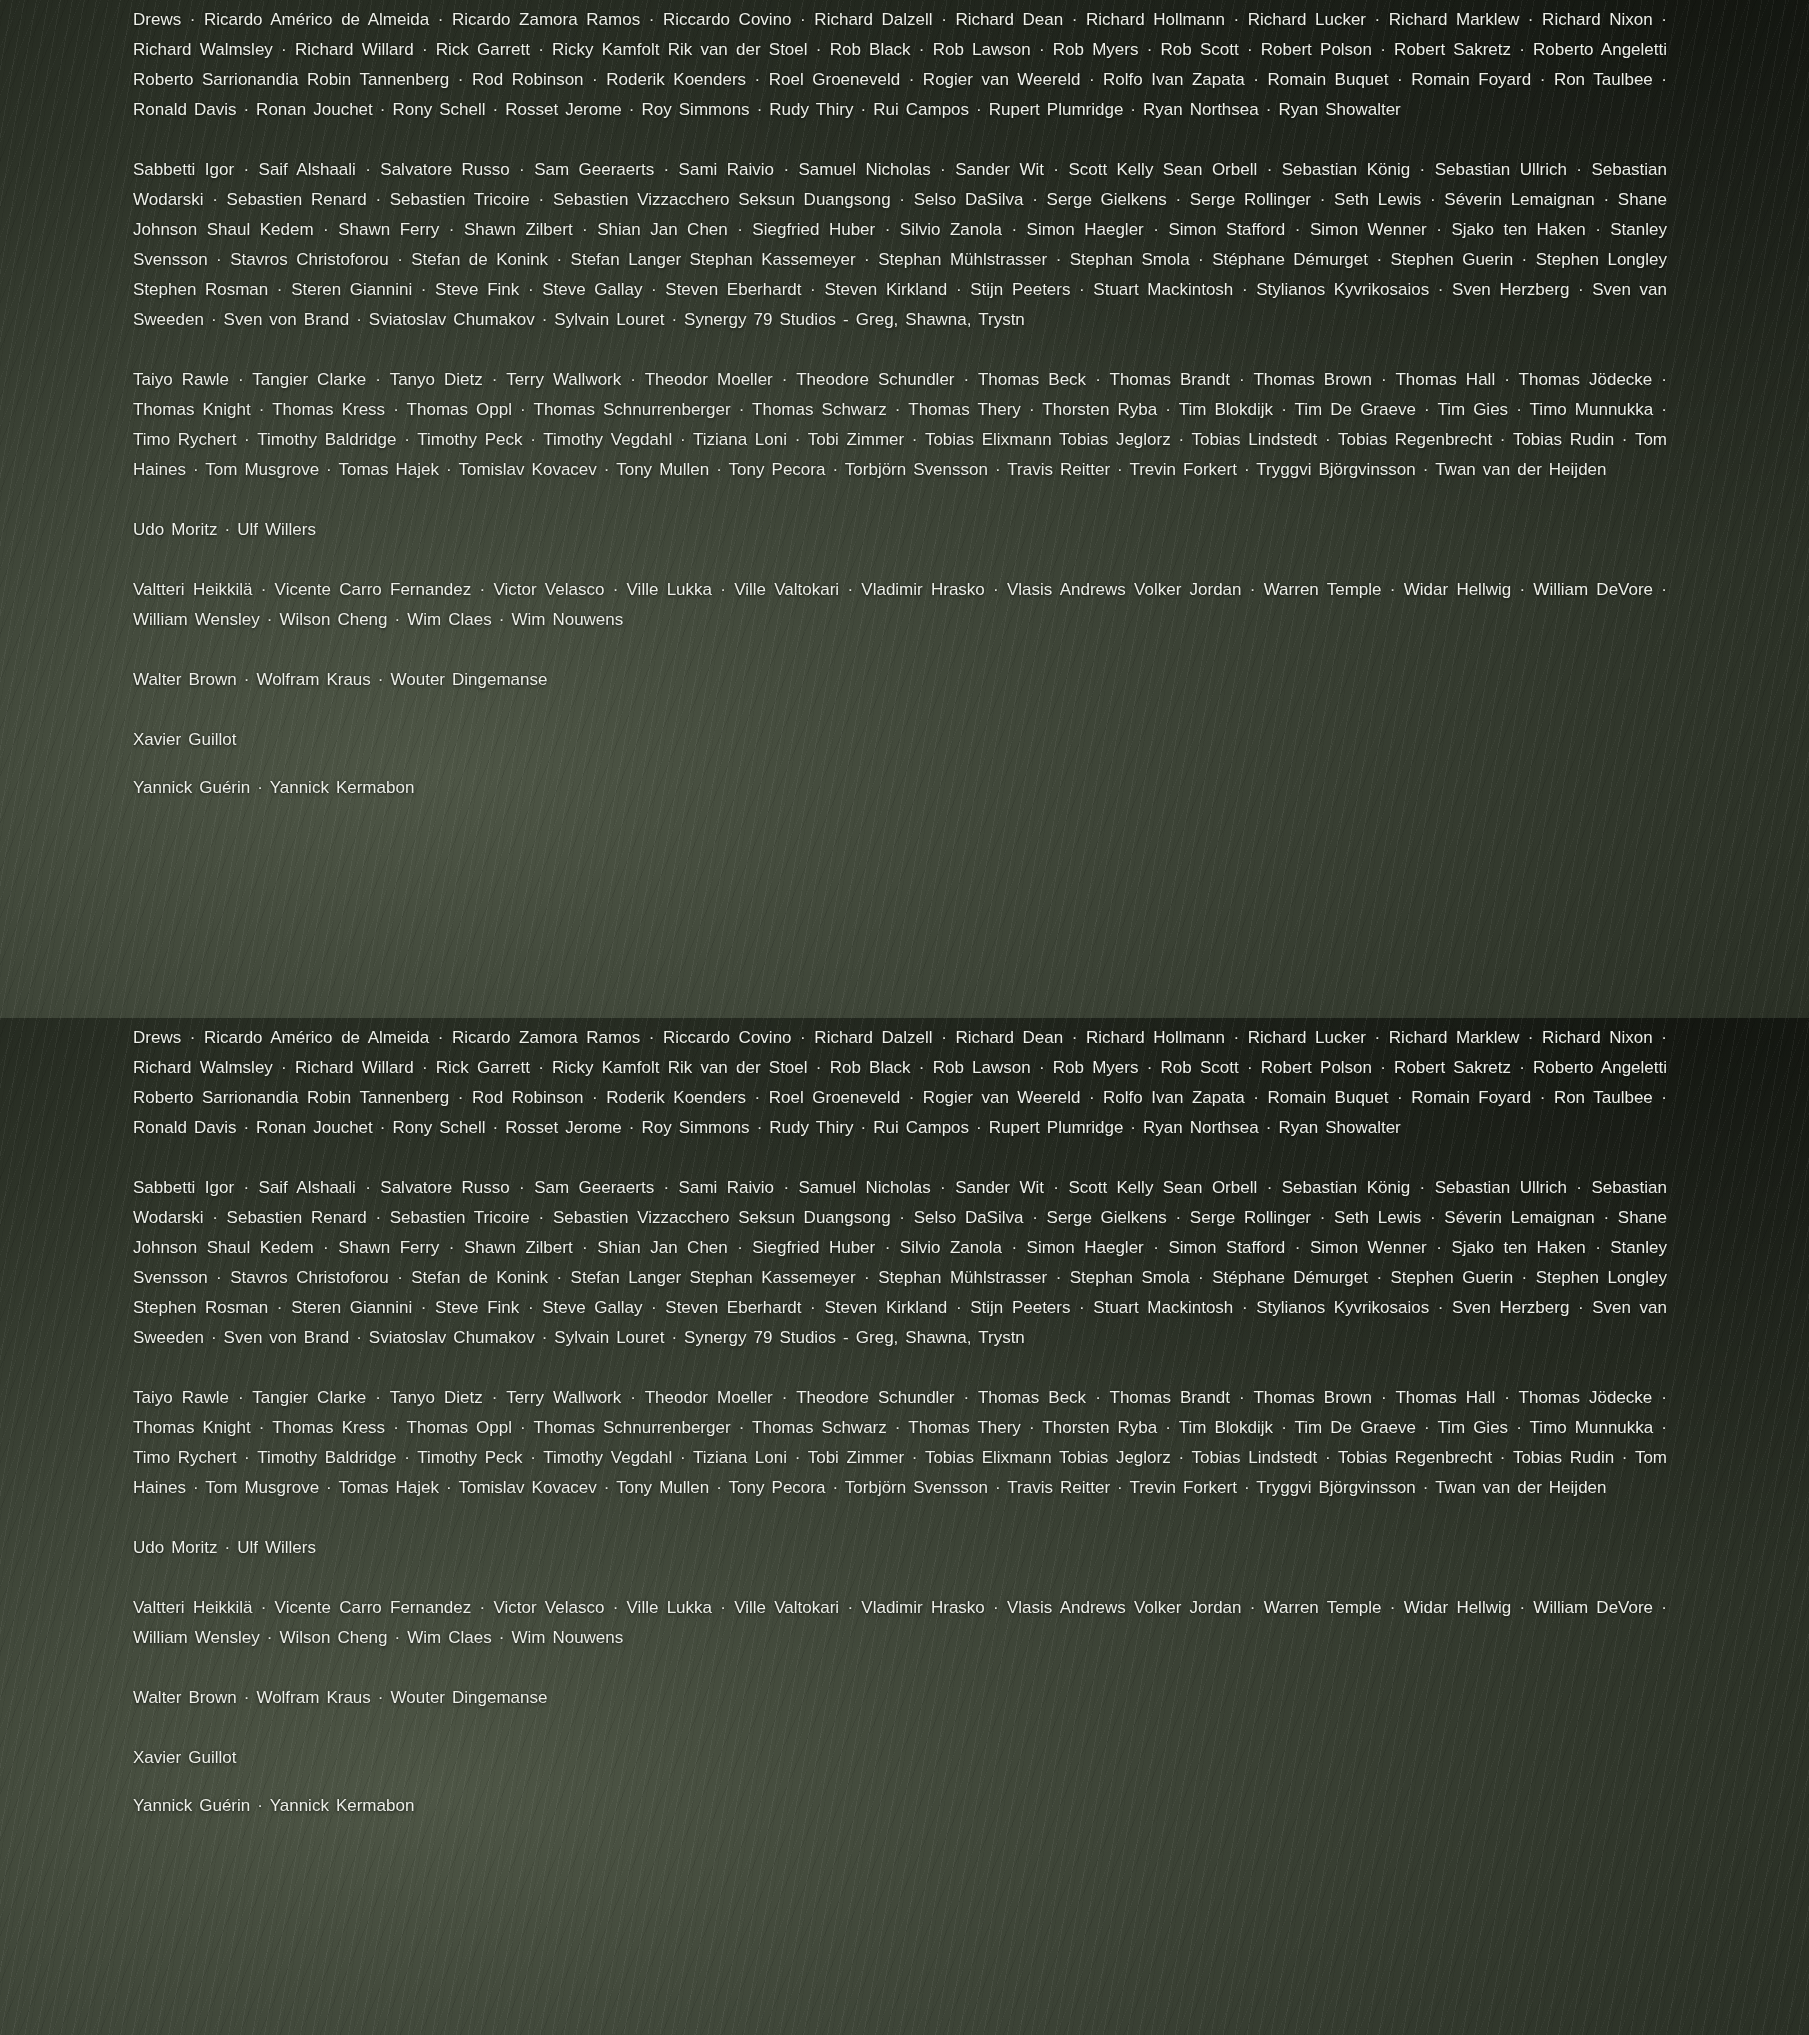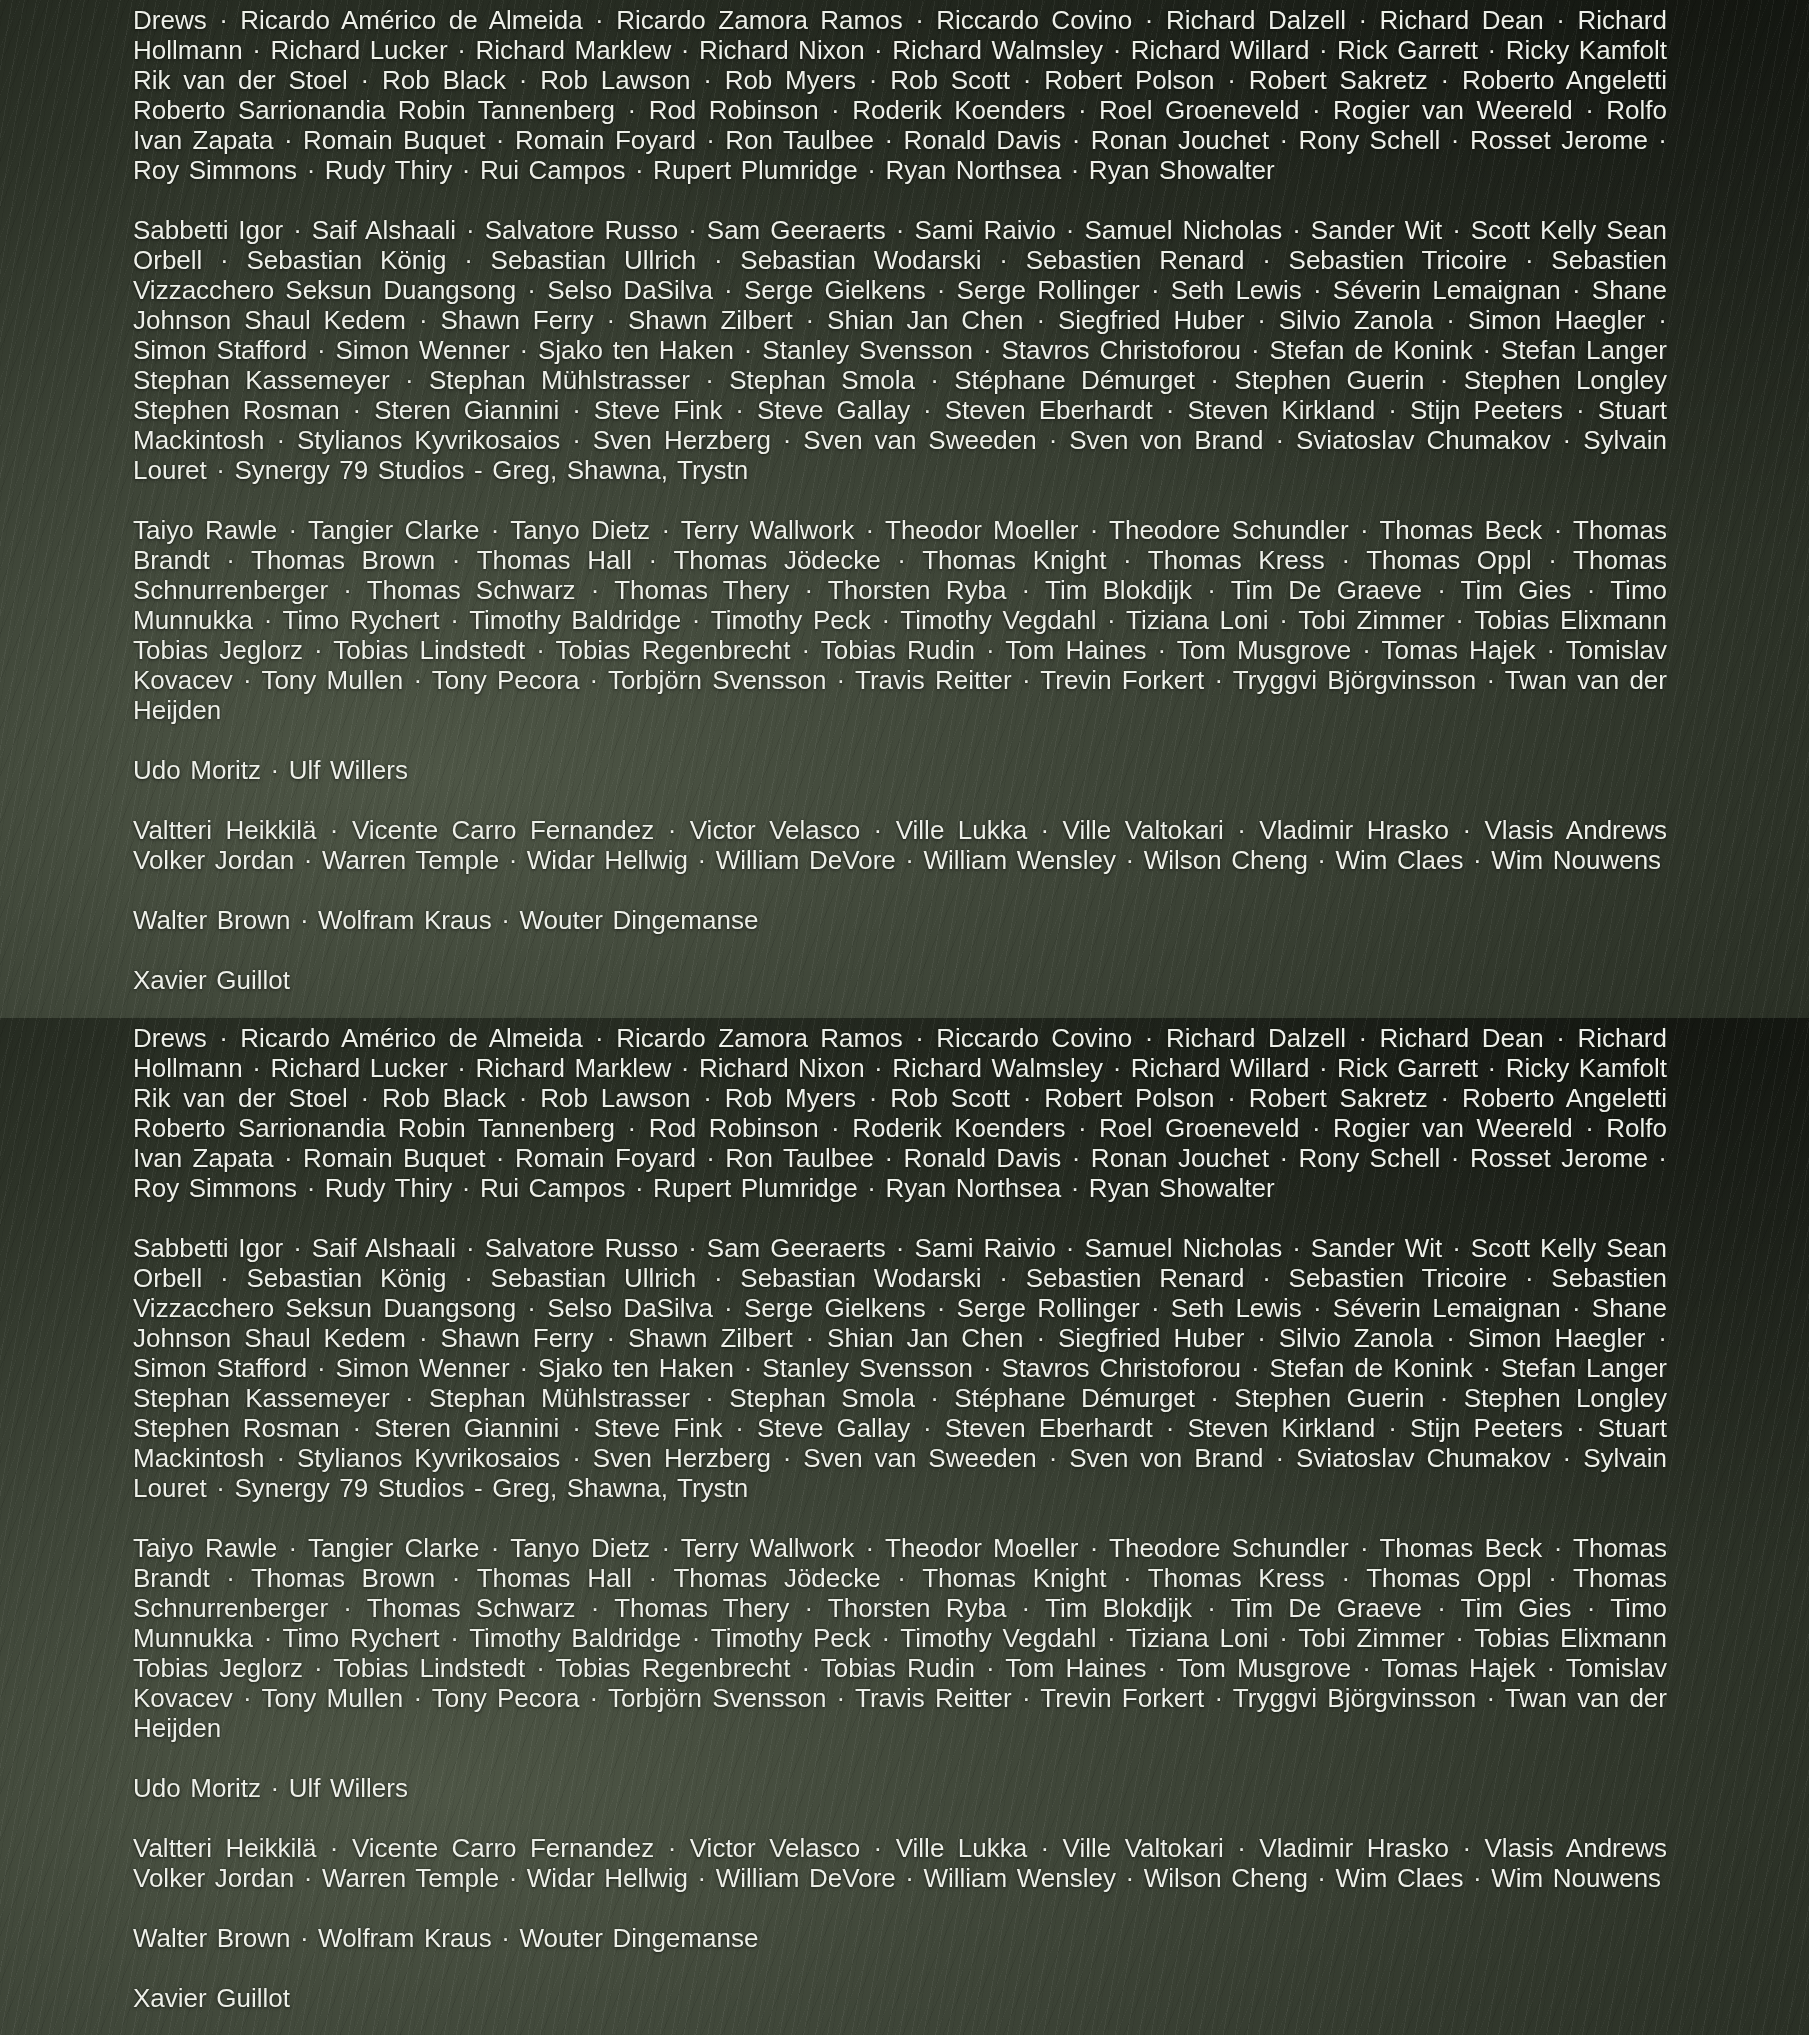--- a/index.html
+++ b/index.html
@@ -40,21 +40,21 @@
       
       radial-gradient(ellipse 130% 110% at 24% 76%,
         #4e5646 0%, #3c4336 32%, #2c3227 58%, #22271e 80%, #181c14 100%);
   }
   .credits {
     padding: 4.5px 142px 0 133px;
   }
   .para {
     margin: 0 0 30px 0;
     font-family: "Liberation Sans", sans-serif;
-    font-size: 26px;
+    font-size: 17px;
     line-height: 30px;
     font-weight: 400;
     color: #eef0e9;
     text-align: justify;
     word-spacing: 2.3px;
     text-shadow: 0 0.9px 3.6px rgba(0,0,0,0.60), 0 0 1.4px rgba(10,14,8,0.50);
   }
   
   .para.gap-sm {
     margin-bottom: 18px;

